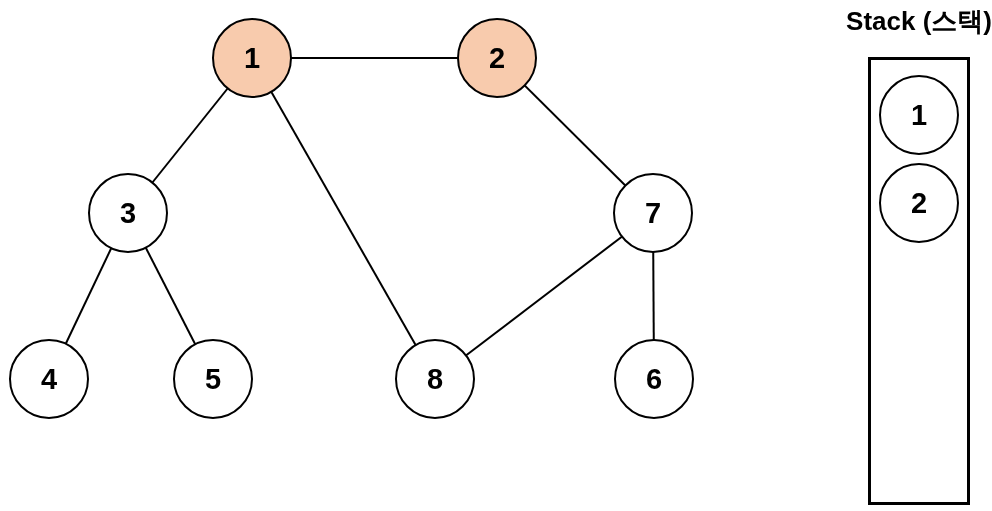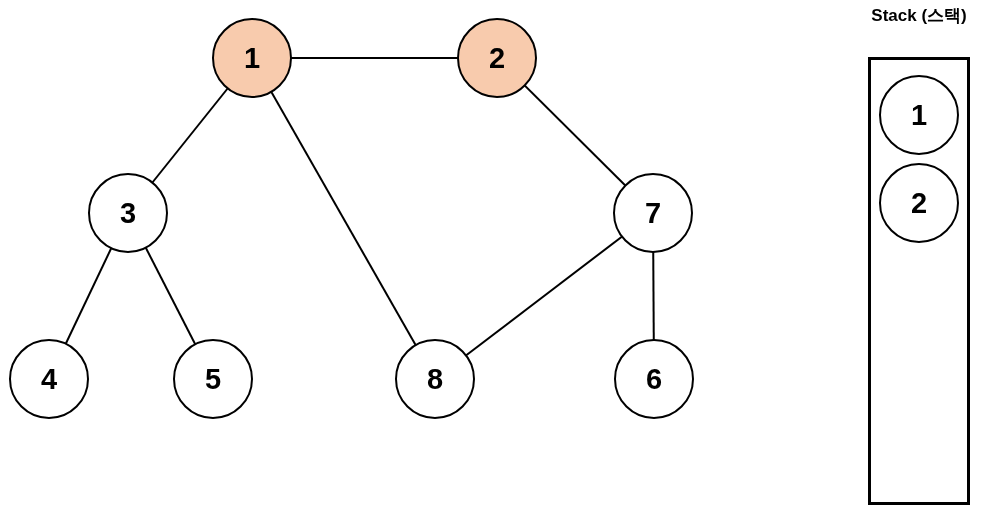--- a/index.html
+++ b/index.html
@@ -52,21 +52,21 @@
     height: 511px;
     z-index: 3;
   }
   .stack-title {
     position: absolute;
     top: 4px;
     left: 50%;
     transform: translateX(-50%);
     white-space: nowrap;
     font-weight: bold;
-    font-size: 17px;
+    font-size: 26px;
     color: #000000;
   }
   .stack-box {
     position: absolute;
     top: 57px;
     left: 0;
     width: 102px;
     height: 448px;
     box-sizing: border-box;
     border: 3px solid #000000;

